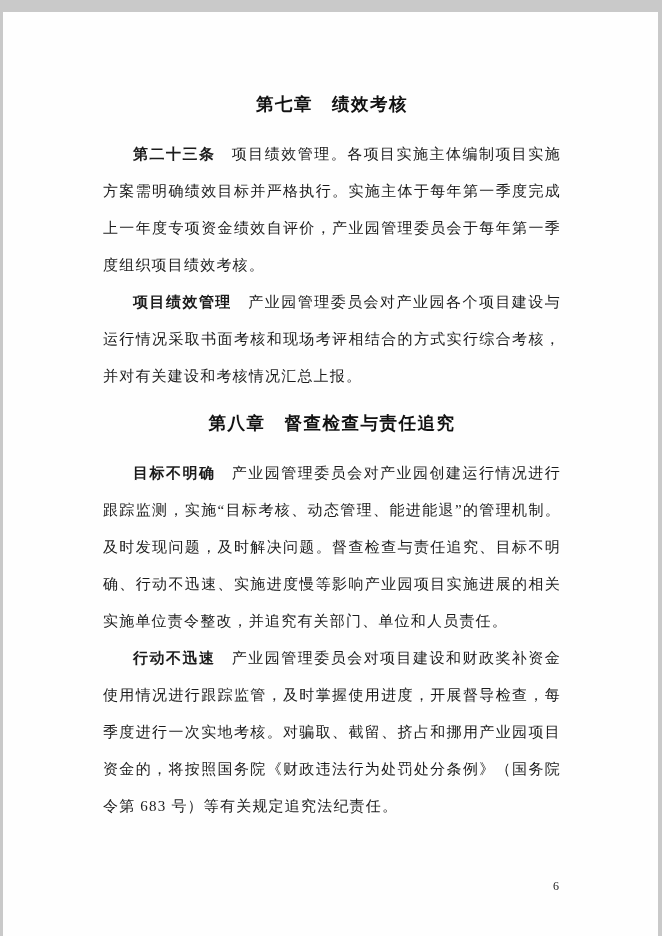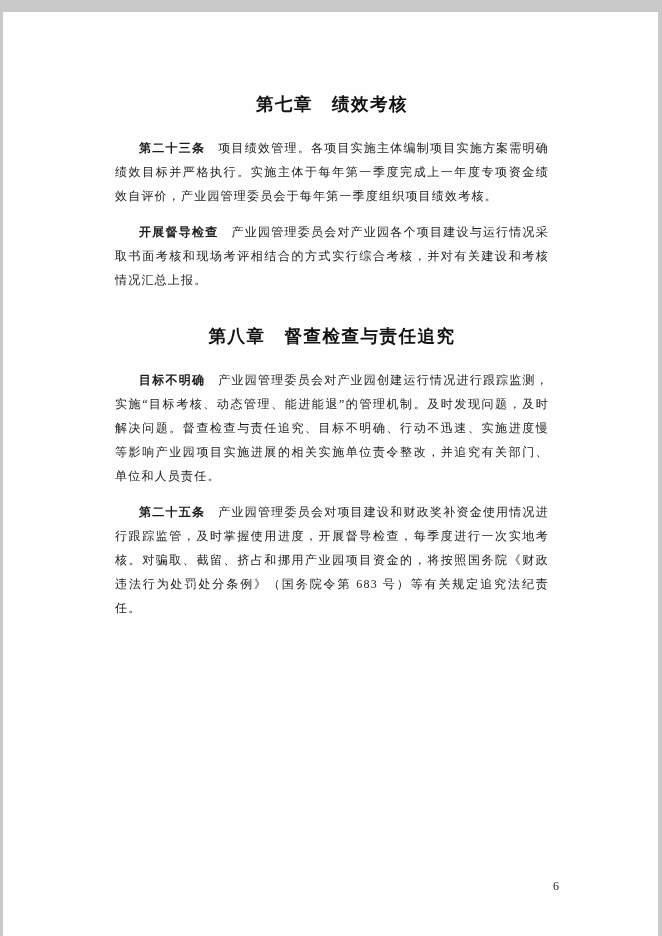--- a/index.html
+++ b/index.html
@@ -28,27 +28,27 @@
   .chapter-heading {
     font-size: 17.5px;
     font-weight: bold;
     text-align: center;
     letter-spacing: 1.5px;
     color: #111;
     margin: 0 0 20px 0;
     line-height: 24px;
   }
   .chapter-heading.second {
-    margin-top: 32px;
+    margin-top: 16px;
     text-align: center;
   }
   .para {
-    margin: 12px;
-    font-size: 12px;
-    line-height: 24px;
+    margin: 0;
+    font-size: 15px;
+    line-height: 37px;
     letter-spacing: 1.2px;
     text-align: justify;
     text-indent: 2em;
     color: #1b1b1b;
   }
   .lead {
     font-weight: bold;
     margin-right: 1.1em;
   }
   .page-number {
@@ -63,23 +63,23 @@
 </head>
 <body>
 
 <div class="page">
 
   <h1 class="chapter-heading">第七章　绩效考核</h1>
 
   <p class="para"><span class="lead">第二十三条</span><span>项目绩效管理。各项目实施主体编制项目实施方案需明确绩效目标并严格执行。实施主体于每年第一季度完成上一年度专项资金绩效自评价，产业园管理委员会于每年第一季度组织项目绩效考核。</span></p>
 
 
-  <p class="para"><span class="lead">开展督导检查</span><span>产业园管理委员会对产业园各个项目建设与运行情况采取书面考核和现场考评相结合的方式实行综合考核，并对有关建设和考核情况汇总上报。</span></p>
+  <p class="para"><span class="lead">项目绩效管理</span><span>产业园管理委员会对产业园各个项目建设与运行情况采取书面考核和现场考评相结合的方式实行综合考核，并对有关建设和考核情况汇总上报。</span></p>
 
   <h1 class="chapter-heading second">第八章　督查检查与责任追究</h1>
 
   <p class="para"><span class="lead">目标不明确</span><span>产业园管理委员会对产业园创建运行情况进行跟踪监测，实施“目标考核、动态管理、能进能退”的管理机制。及时发现问题，及时解决问题。督查检查与责任追究、目标不明确、行动不迅速、实施进度慢等影响产业园项目实施进展的相关实施单位责令整改，并追究有关部门、单位和人员责任。</span></p>
 
-  <p class="para"><span class="lead">第二十五条</span><span>产业园管理委员会对项目建设和财政奖补资金使用情况进行跟踪监管，及时掌握使用进度，开展督导检查，每季度进行一次实地考核。对骗取、截留、挤占和挪用产业园项目资金的，将按照国务院《财政违法行为处罚处分条例》（国务院令第 683 号）等有关规定追究法纪责任。</span></p>
+  <p class="para"><span class="lead">行动不迅速</span><span>产业园管理委员会对项目建设和财政奖补资金使用情况进行跟踪监管，及时掌握使用进度，开展督导检查，每季度进行一次实地考核。对骗取、截留、挤占和挪用产业园项目资金的，将按照国务院《财政违法行为处罚处分条例》（国务院令第 683 号）等有关规定追究法纪责任。</span></p>
 
   <div class="page-number">6</div>
 
 </div>
 
 </body></html>

